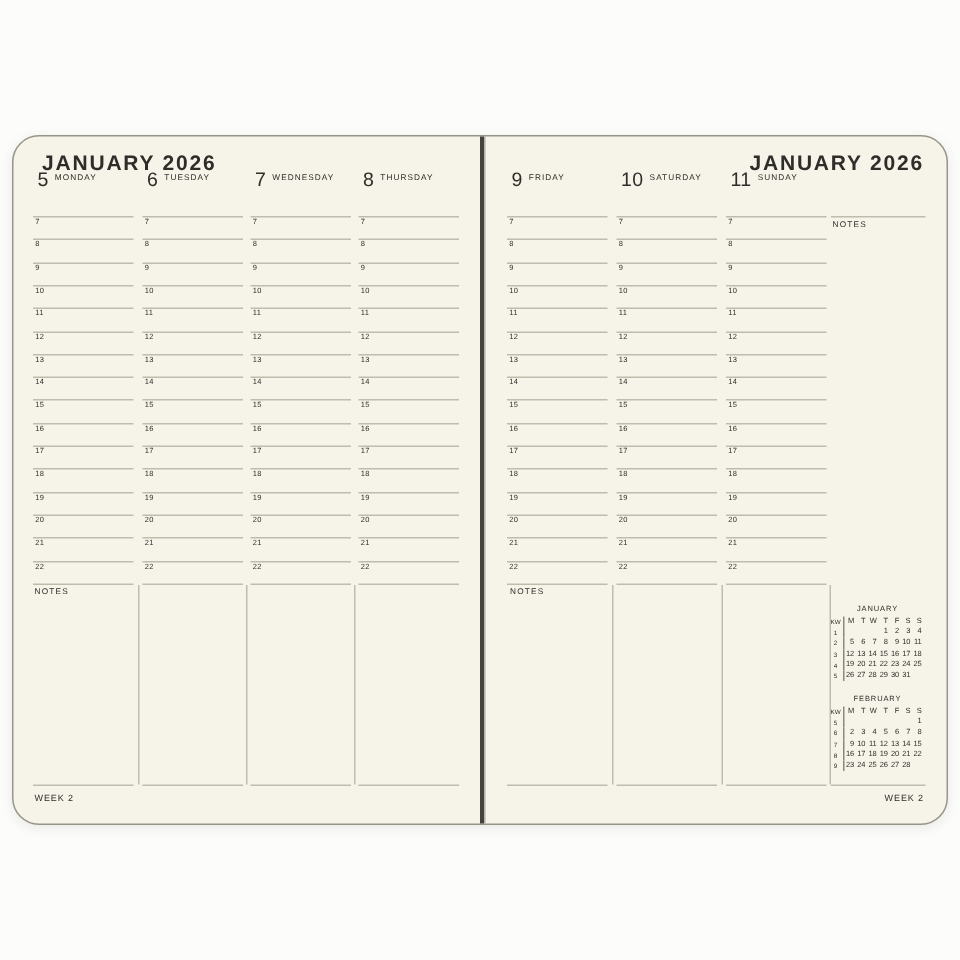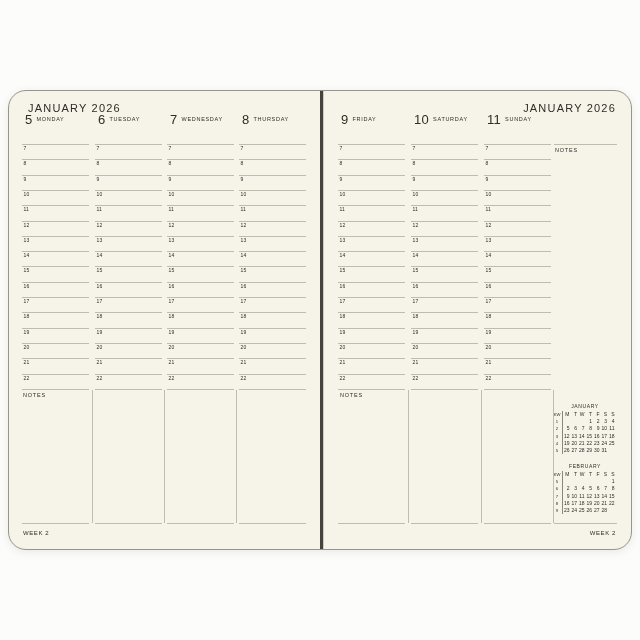--- a/index.html
+++ b/index.html
@@ -21,22 +21,22 @@
   }
   .canvas{position:relative;width:640px;height:640px;overflow:hidden;}
   .spread{
     position:absolute;left:8px;top:90px;width:624px;height:460px;
     background:var(--page-bg);
     border:1px solid var(--border);
     border-radius:18px;
     box-shadow:0 2px 8px rgba(60,58,50,.10);
   }
   .title{
-    position:absolute;font-size:11px;line-height:8px;letter-spacing:1.2px;
-    font-weight:400;white-space:nowrap;color:var(--text);
+    position:absolute;font-size:14px;line-height:8px;letter-spacing:1.2px;
+    font-weight:700;white-space:nowrap;color:var(--text);
   }
   .hline{position:absolute;height:1px;background:var(--line);}
   .vline{position:absolute;width:1px;background:var(--line);}
   .hour{position:absolute;font-size:5px;line-height:5px;letter-spacing:.2px;color:var(--text);}
   .day-head{position:absolute;display:flex;align-items:flex-start;white-space:nowrap;}
   .day-num{font-size:13px;line-height:10px;letter-spacing:.3px;font-weight:400;}
   .day-name{font-size:5.5px;line-height:6px;letter-spacing:.7px;margin-left:4px;margin-top:.5px;}
   .small-label{position:absolute;font-size:5.5px;line-height:6px;letter-spacing:.8px;}
   .week-label{position:absolute;font-size:6px;line-height:7px;letter-spacing:.6px;}
   .spine{position:absolute;left:311px;top:0;bottom:0;width:3px;background:var(--spine);}

